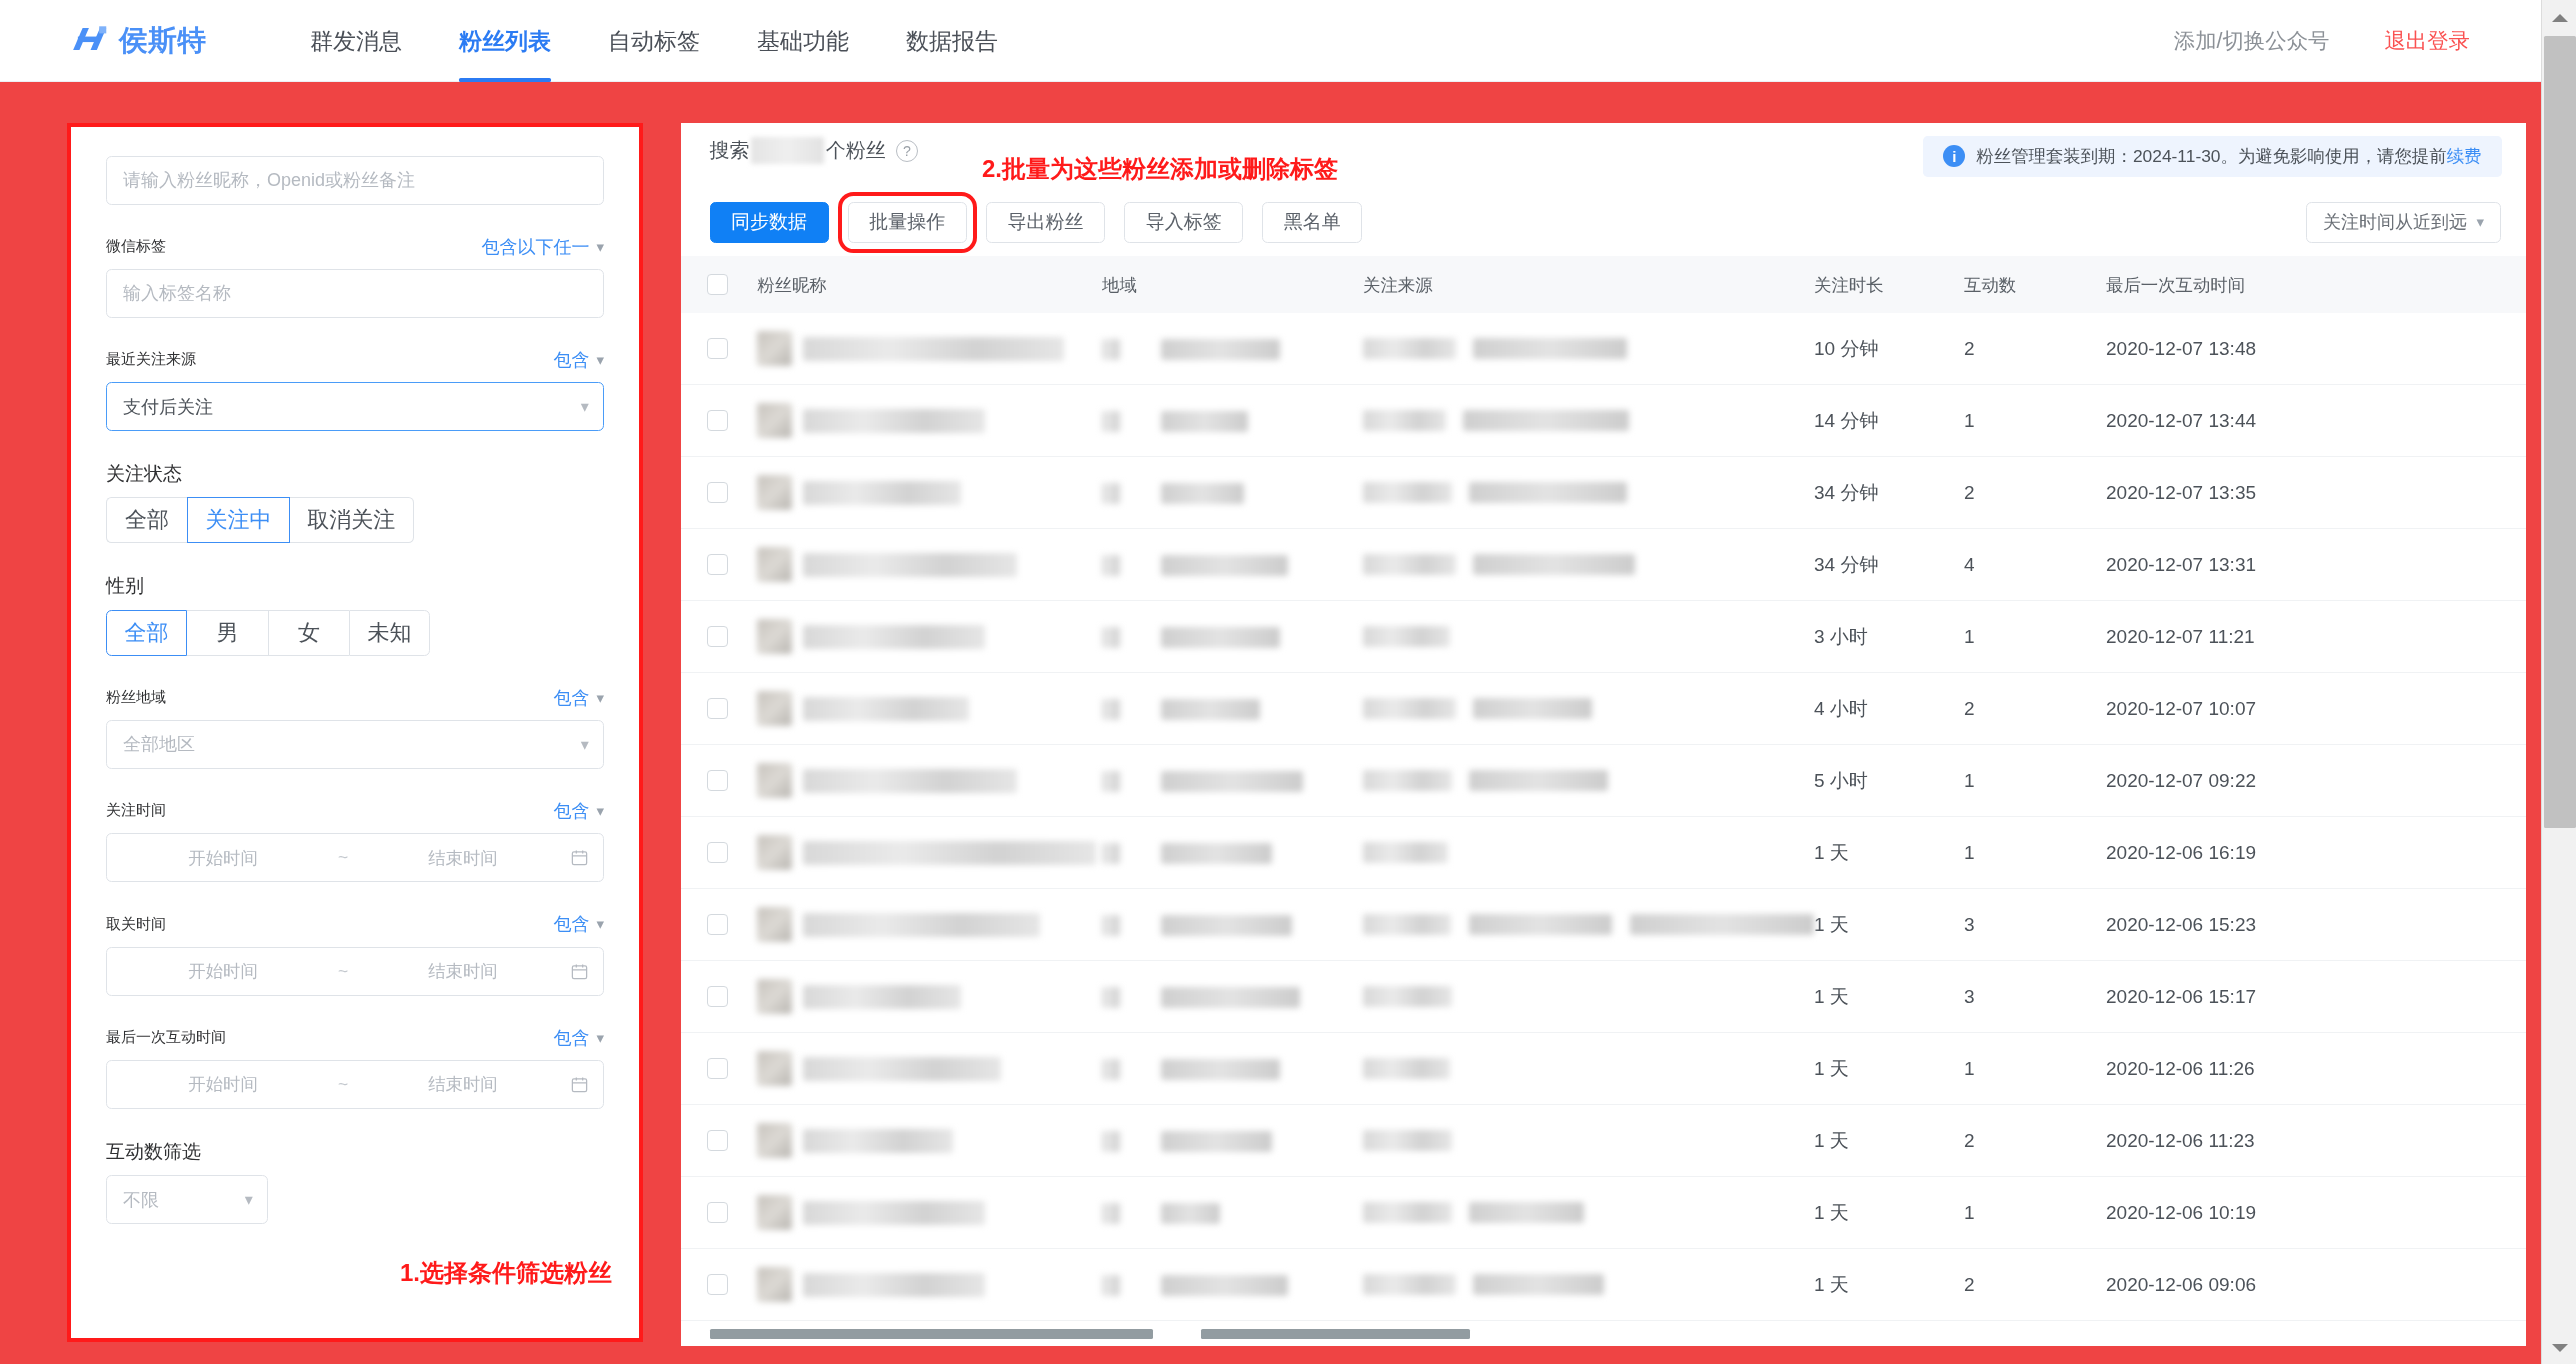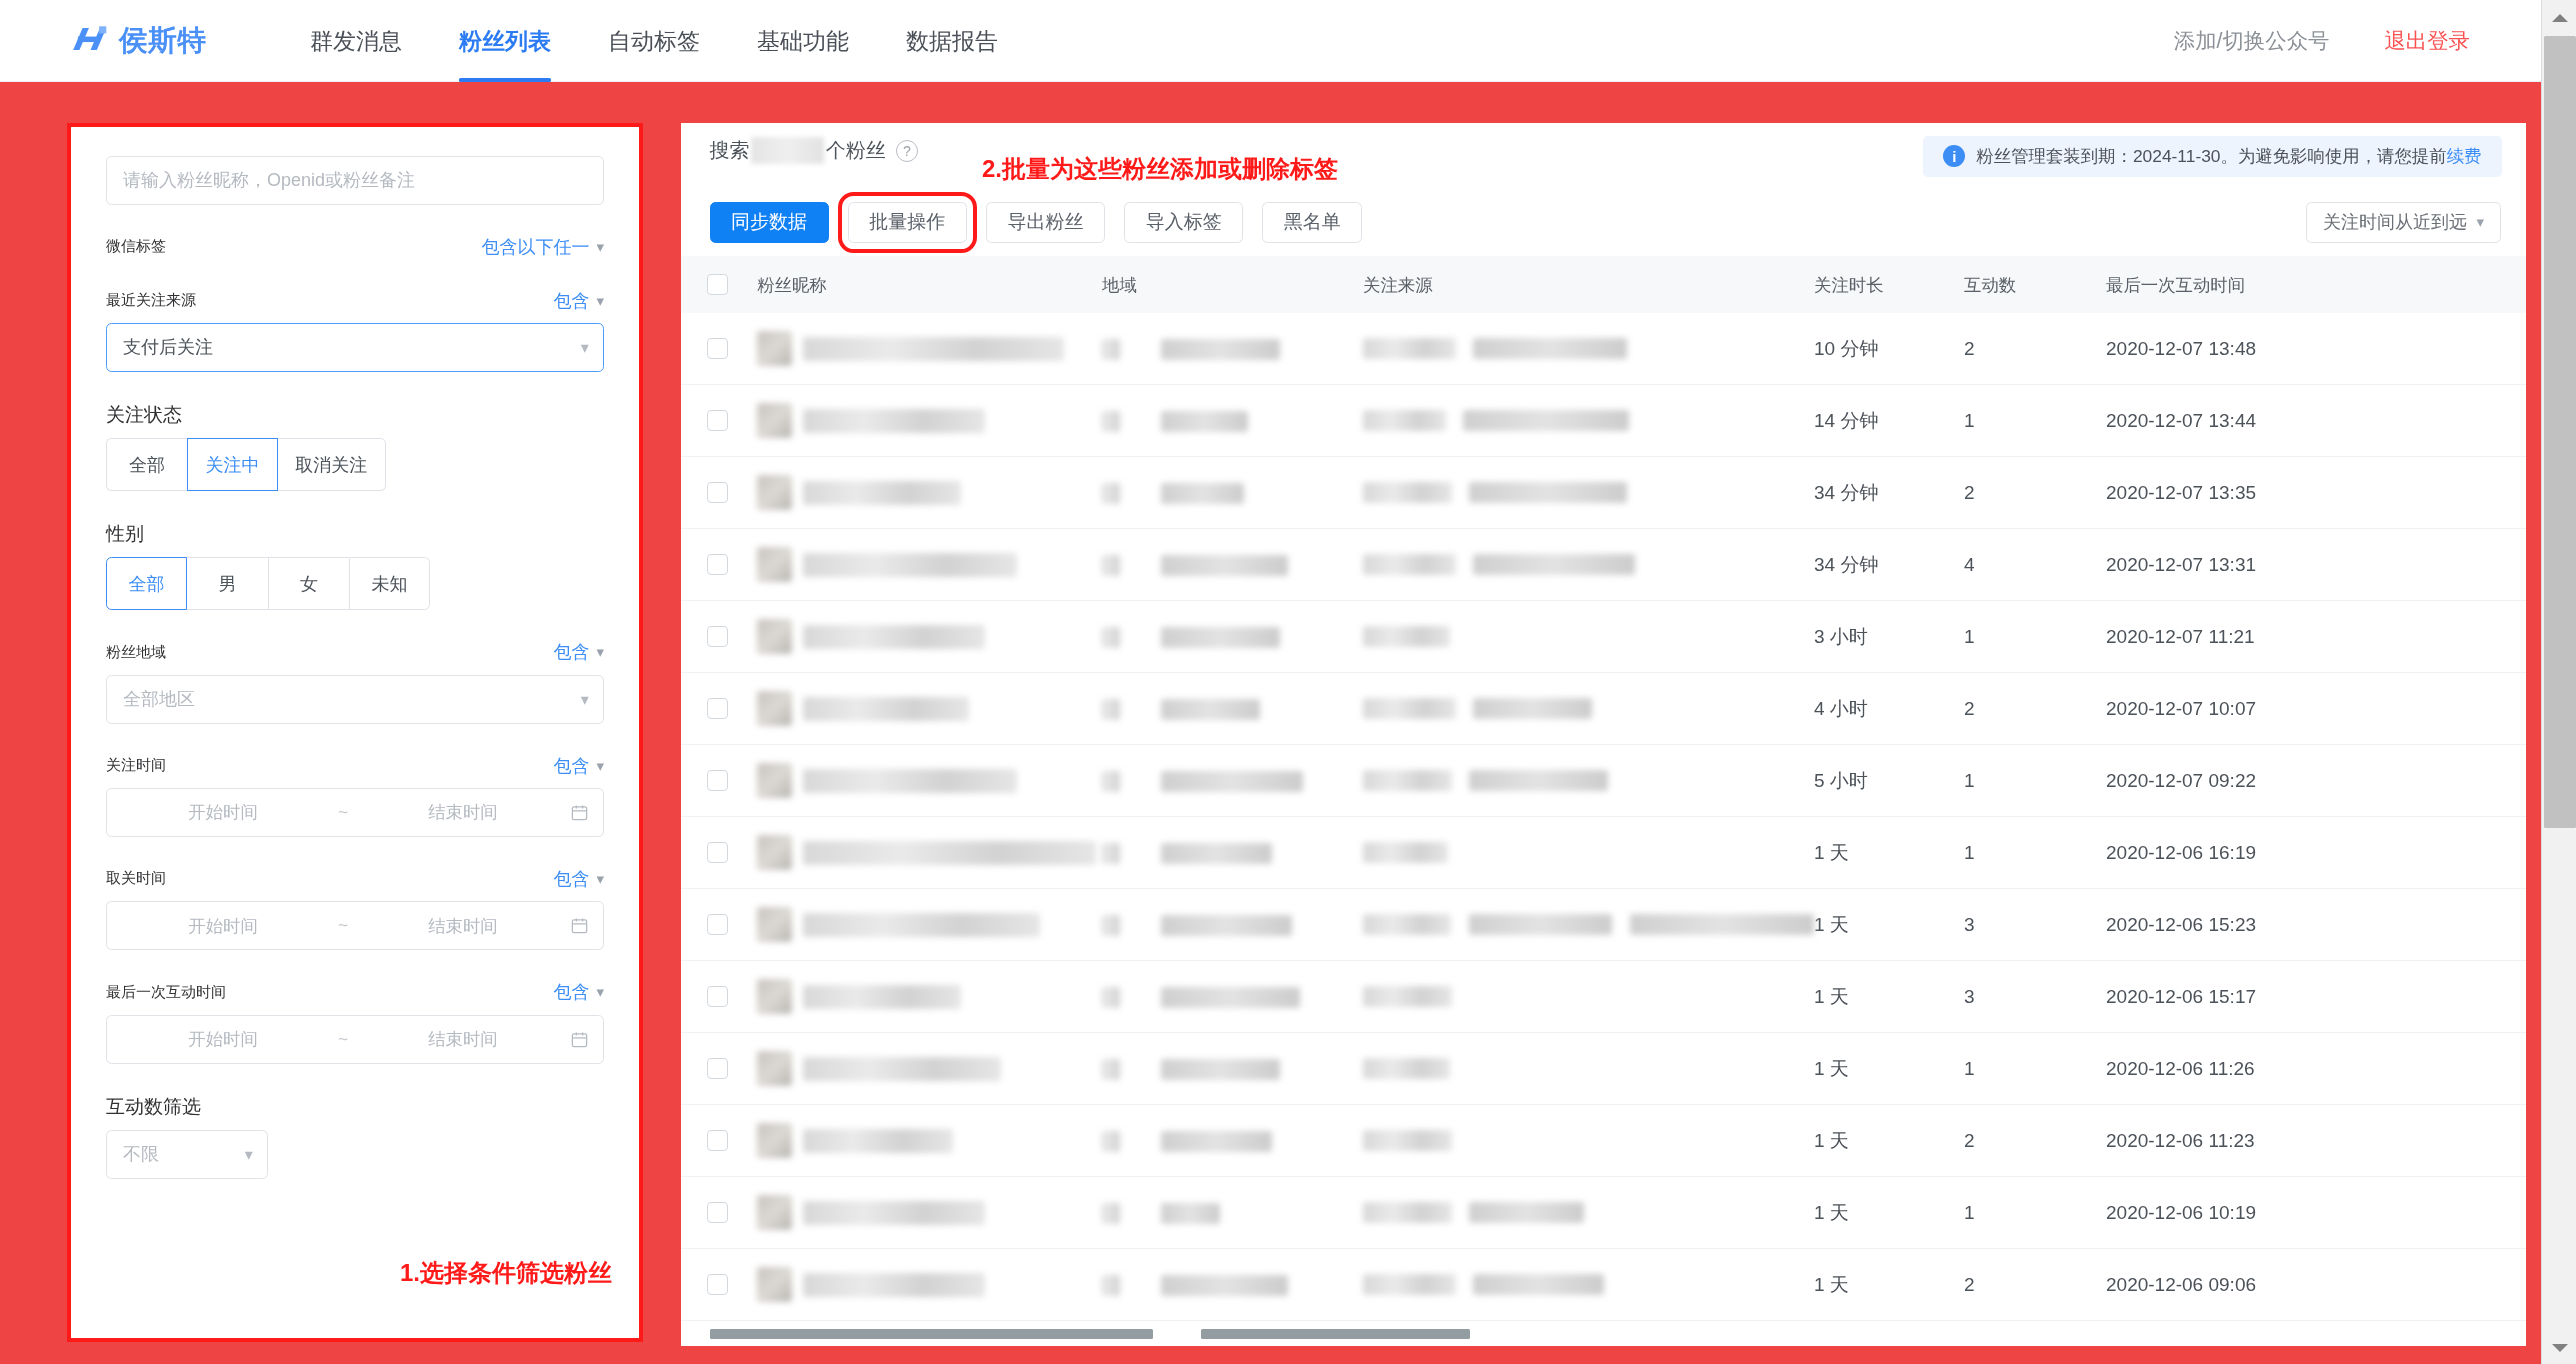--- a/index.html
+++ b/index.html
@@ -99,23 +99,23 @@
     background: #fff; display: flex; align-items: center; justify-content: space-between;
     padding: 0 14.2px 0 16px; font-size: 18px; color: #b5bac1; cursor: pointer;
   }
   .f-select.focused { border-color: #4a9cf8; color: #4c5259; }
   .f-select .sel-chev { color: #b5bac1; font-size: 16px; }
   .f-label-solo { font-size: 19px; color: #303133; margin-top: 30px; margin-bottom: 10.3px; }
   .seg {
     display: inline-flex; border-radius: 5.5px; overflow: visible;
   }
   .seg-btn {
-    height: 53px; min-width: 81px; padding: 0 17.4px;
+    height: 46px; min-width: 81px; padding: 0 17.4px;
     display: flex; align-items: center; justify-content: center;
-    font-size: 18px; color: #4c5259; background: #fff;
+    font-size: 22px; color: #4c5259; background: #fff;
     border: 0.8px solid #dfe3e8; border-right: none; cursor: pointer;
     position: relative;
   }
   .seg-btn:first-child { border-radius: 5.5px 0 0 5.5px; }
   .seg-btn:last-child { border-right: 0.8px solid #dfe3e8; border-radius: 0 5.5px 5.5px 0; }
   .seg-btn.active {
     color: #3c8ef5; border: 0.8px solid #3c8ef5; z-index: 2;
   }
   .seg-btn.active + .seg-btn { border-left: none; }
   .daterange {
@@ -300,20 +300,23 @@
       <div class="f-input">
         <span>请输入粉丝昵称，Openid或粉丝备注</span>
       </div>
 
       <div class="f-row-label">
         <span class="f-label">微信标签</span>
         <span class="f-mode">
           <span>包含以下任一</span>
           <span class="chev">▾</span>
         </span>
+      </div>
+      <div class="f-input">
+        <span>输入标签名称</span>
       </div>
 
       <div class="f-row-label">
         <span class="f-label">最近关注来源</span>
         <span class="f-mode">
           <span>包含</span>
           <span class="chev">▾</span>
         </span>
       </div>
       <div class="f-select focused">

